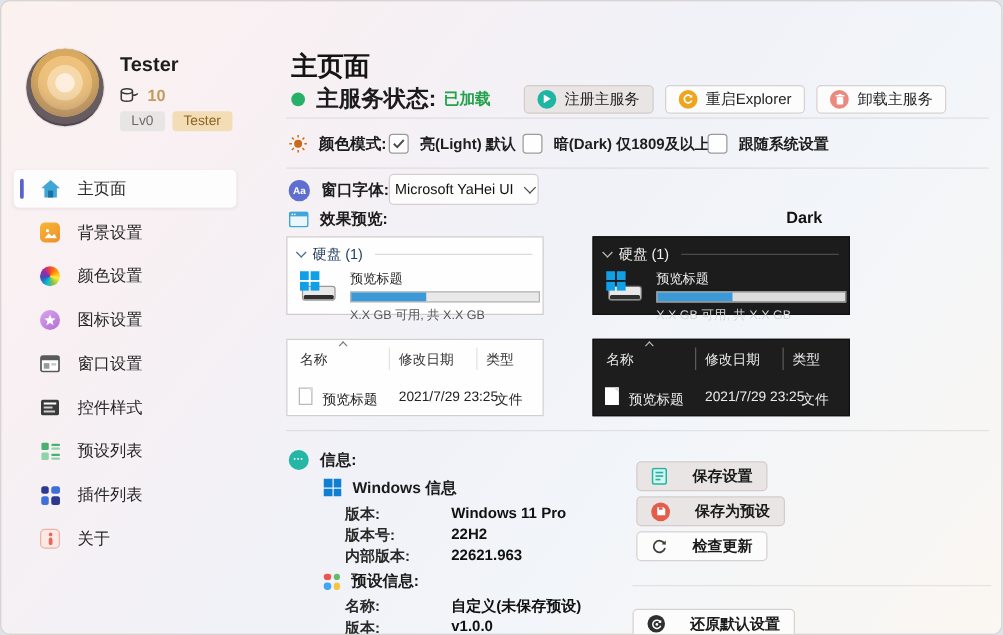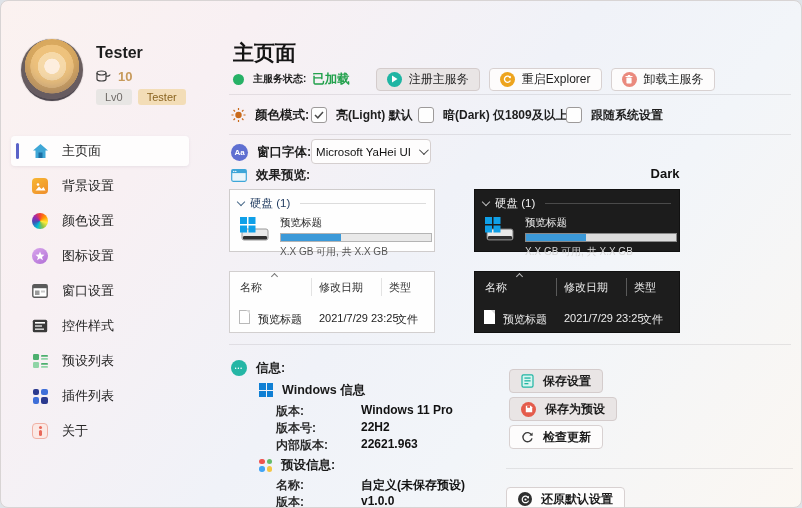--- a/index.html
+++ b/index.html
@@ -42,21 +42,21 @@
   .colorwheel { width:16px; height:16px; border-radius:50%;
     background:conic-gradient(#f44336,#ff9800,#ffeb3b,#8bc34a,#00bcd4,#3f51b5,#9c27b0,#f44336); }
   .grid4 { width:15px; height:15px; display:grid; grid-template-columns:1fr 1fr; gap:2px; }
   .grid4 span { border-radius:2px; }
   
   .main { position:absolute; left:228px; top:30px; right:0; bottom:0; }
   .page-title { position:absolute; left:4px; top:8px; font-size:21px; font-weight:bold; color:#141414; }
   .row { position:absolute; display:flex; align-items:center; }
   .hr { position:absolute; left:0; right:10px; border-top:1px solid rgba(60,50,60,.10); }
   .dot { width:11px; height:11px; border-radius:50%; background:#27b166; }
-  .svc-label { margin-left:9px; font-size:10px; font-weight:bold; color:#1c1c1c; }
+  .svc-label { margin-left:9px; font-size:18px; font-weight:bold; color:#1c1c1c; }
   .svc-status { margin-left:6px; font-size:12.5px; font-weight:bold; color:#23a14d; }
   .btn { display:flex; align-items:center; gap:7px; height:23px; padding:0 10px; border-radius:4px;
          border:1px solid #d8d1d1; background:#fdfcfc; font-size:12px; color:#1e1e1e; white-space:nowrap; cursor:default; }
   .btn.gray { background:#e9e5e5; border-color:#d4cccc; }
   .circ { width:15px; height:15px; border-radius:50%; display:flex; align-items:center; justify-content:center; flex:0 0 auto; }
   .sun { position:relative; width:15px; height:15px; display:flex; align-items:center; justify-content:center; }
   .label-b { font-size:12.5px; font-weight:bold; color:#1c1c1c; margin-left:9px; }
   .opt { position:absolute; display:flex; align-items:center; gap:9px; }
   .cb { width:16px; height:16px; border:1px solid #9d9a9a; border-radius:3px; background:#fefefe;
         display:flex; align-items:center; justify-content:center; }
@@ -99,21 +99,21 @@
   .td { position:absolute; top:40px; color:#222; white-space:nowrap; }
   .ptable.dark .td { color:#ececec; }
   
   .sec-label { font-size:12.5px; font-weight:bold; color:#1c1c1c; margin-left:9px; }
   .info-row-label { position:absolute; left:47px; font-size:12px; font-weight:bold; color:#2a2a2a; }
   .info-row-val { position:absolute; left:132px; font-size:12px; font-weight:bold; color:#111; }
   .winlogo { width:14px; height:14px; display:grid; grid-template-columns:1fr 1fr; gap:1px; }
   .winlogo span { background:#0f7fd4; }
   .sub-title { font-size:12.5px; font-weight:bold; color:#1a1a1a; margin-left:9px; }
   
-  .action { position:absolute; display:flex; align-items:center; gap:9px; height:24px; padding:0 11px;
+  .action { position:absolute; display:flex; align-items:center; gap:20px; height:24px; padding:0 11px;
             border-radius:4px; border:1px solid #d8d1d1; background:#fdfcfc; font-size:12px; font-weight:bold; color:#1b1b1b; white-space:nowrap; cursor:default;}
   .action.gray { background:#e9e5e5; border-color:#d4cccc; }
   svg { display:block; }
 </style>
 </head>
 <body>
 
 <div class="window">
 
 
@@ -325,21 +325,21 @@
         <svg width="16" height="13" viewBox="0 0 16 13">
             <rect x="0.7" y="0.7" width="14.6" height="11.6" rx="1.5" fill="#eaf6fb" stroke="#3ea6d8" stroke-width="1.2"></rect>
             <rect x="0.7" y="0.7" width="14.6" height="3.4" fill="#3ea6d8"></rect>
             <circle cx="2.8" cy="2.4" r="0.7" fill="#fff"></circle>
             <circle cx="4.8" cy="2.4" r="0.7" fill="#fff"></circle>
           </svg>
       </span>
       <span class="label-b">效果预览:</span>
     </div>
     <span class="pv-label" style="top:135px;left:150px;width:80px;text-align:center;margin-top:25px;">Light</span>
-    <span class="pv-label" style="top:135px;left:400px;width:72px;text-align:center;">Dark</span>
+    <span class="pv-label" style="top:135px;left:400px;width:72px;">Dark</span>
 
     <div class="pbox" style="left:0;top:158px;">
       <div class="grp">
         <span class="grp-chev"></span>
         <span class="grp-label">硬盘 (1)</span>
         <span class="grp-rule"></span>
       </div>
       <div class="drive-row">
         <span>
           <svg width="32" height="30" viewBox="0 0 32 30">

